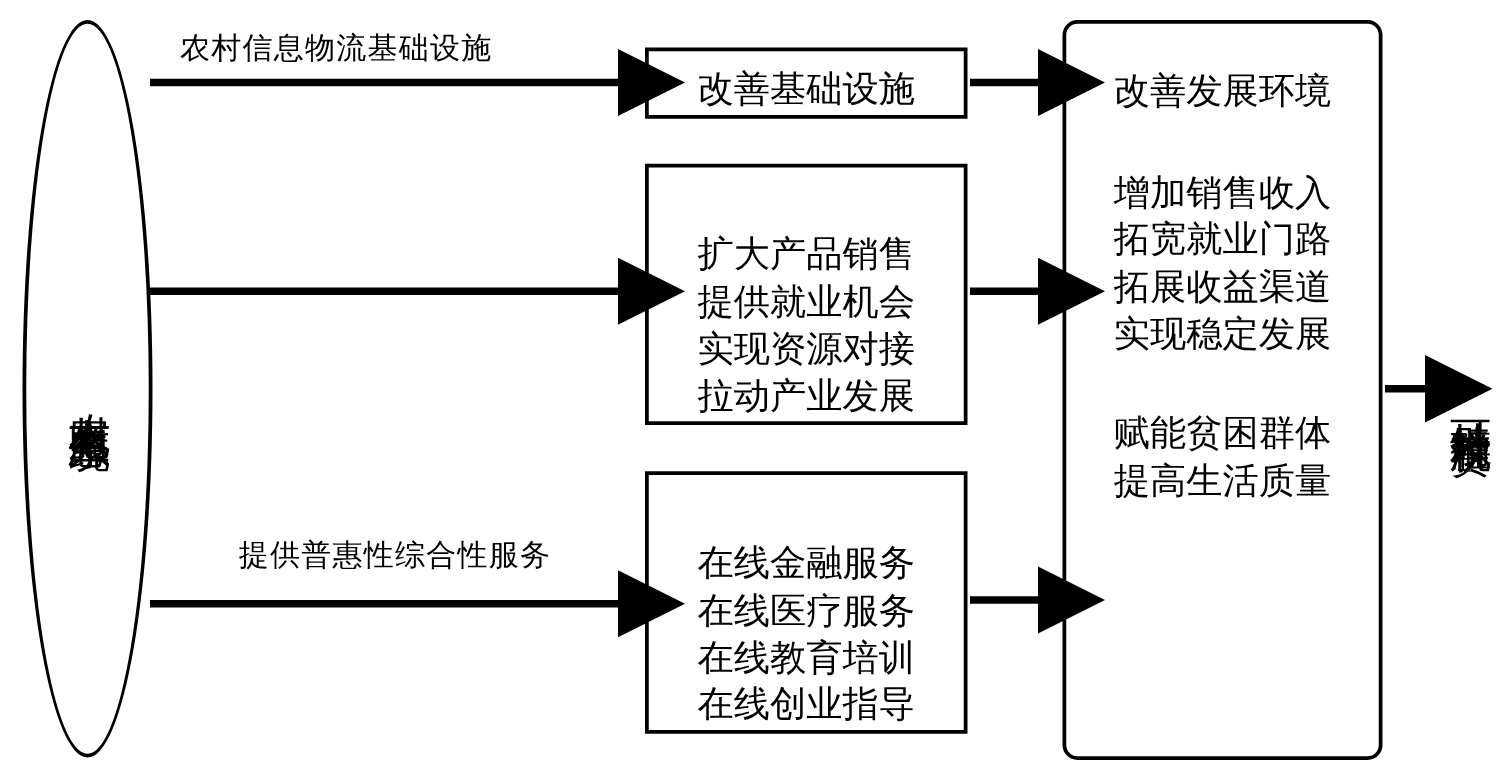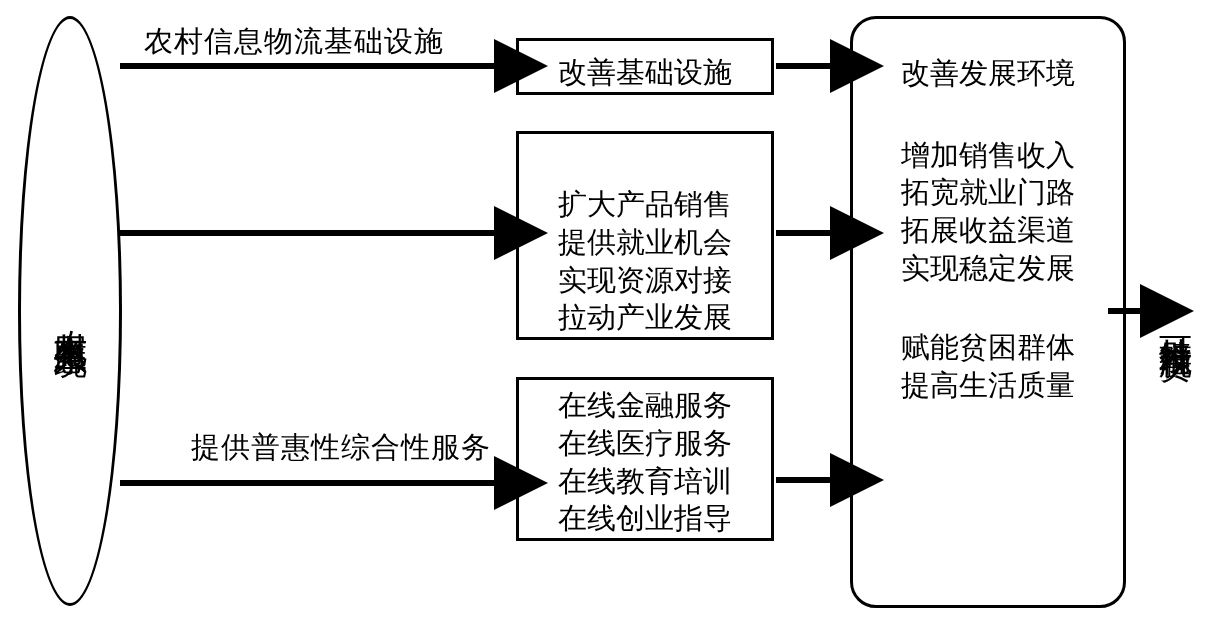--- a/index.html
+++ b/index.html
@@ -55,24 +55,24 @@
     display: flex;
     flex-direction: column;
     align-items: center;
     justify-content: flex-end;
     font-size: 29px;
     line-height: 1.30;
     white-space: pre;
   }
   #box-infra  { left: 516px; top: 38px;  width: 258px; height: 57px; }
   #box-market { left: 516px; top: 131px; width: 258px; height: 209px; }
-  #box-service{ left: 516px; top: 377px; width: 258px; height: 164px; }
+  #box-service{ left: 516px; top: 377px; width: 258px; height: 210px; }
   #box-outcome{
-    left: 850px; top: 16px; width: 276px; height: 592px;
-    border-radius: 26px;
+    left: 850px; top: 16px; width: 256px; height: 592px;
+    border-radius: 12px;
     justify-content: flex-start;
     padding-top: 36px;
   }
   .outcome-group { white-space: pre; text-align: center; }
   #outcome-g1 { margin-bottom: 44px; }
   #outcome-g2 { margin-bottom: 42px; }
   
   #final-label {
     position: absolute;
     left: 1152px;
@@ -80,21 +80,21 @@
     width: 46px;
     height: 290px;
     font-size: 33px;
     display: flex;
     align-items: center;
     justify-content: center;
   }
   
   .edge-label {
     position: absolute;
-    font-size: 29px;
+    font-size: 24px;
     white-space: pre;
     letter-spacing: 1px;
   }
   #label-infra   { left: 144px; top: 22px; }
   #label-market  { left: 144px; top: 188px; }
   #label-service { left: 144px; top: 428px; margin-left: 47px; }
   
   #arrows {
     position: absolute;
     left: 0; top: 0;

